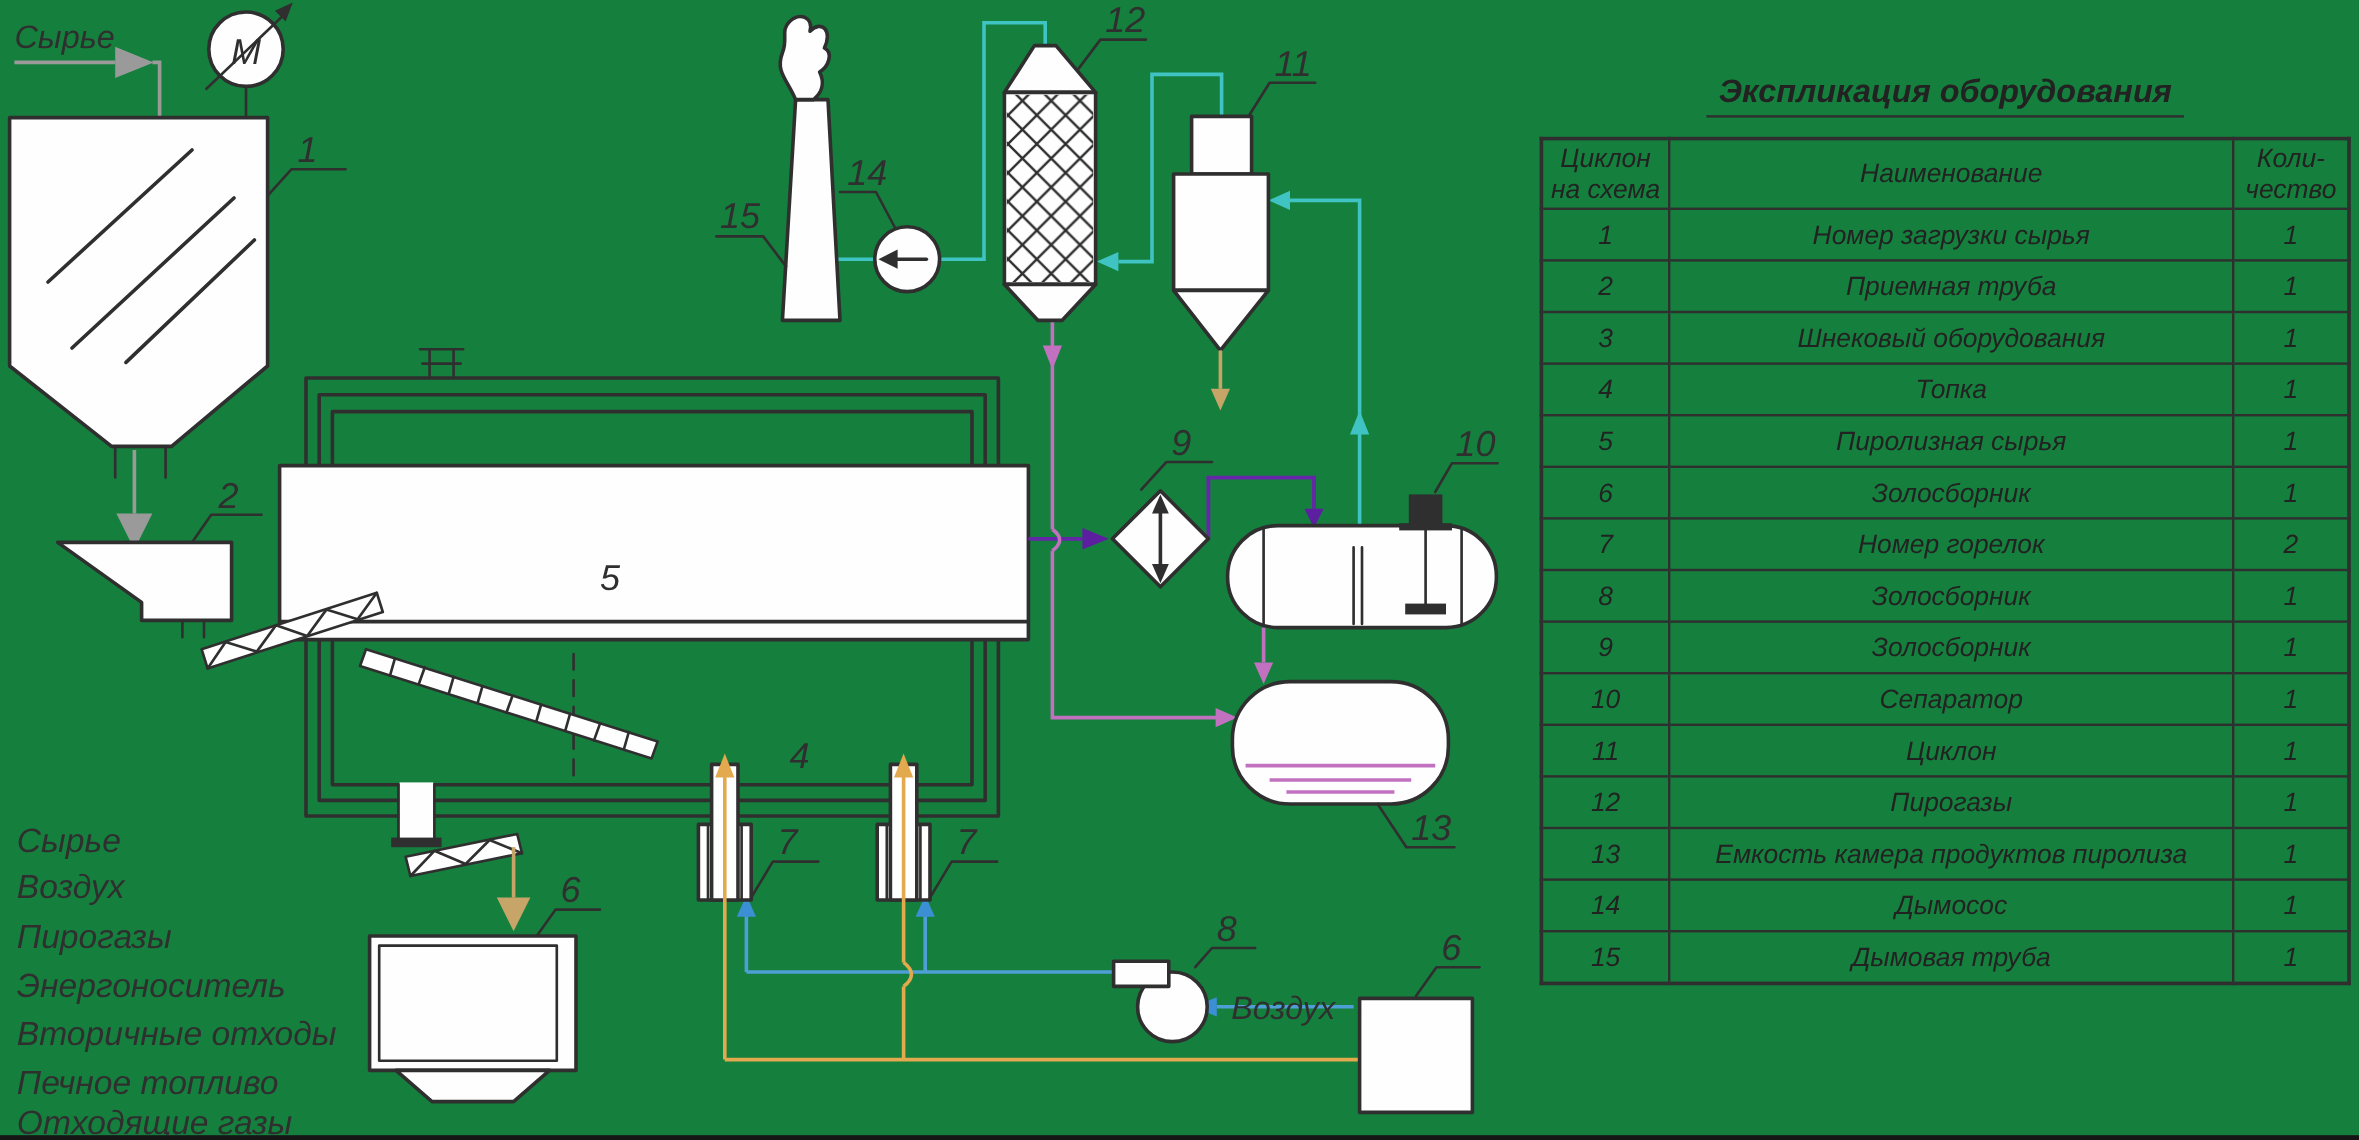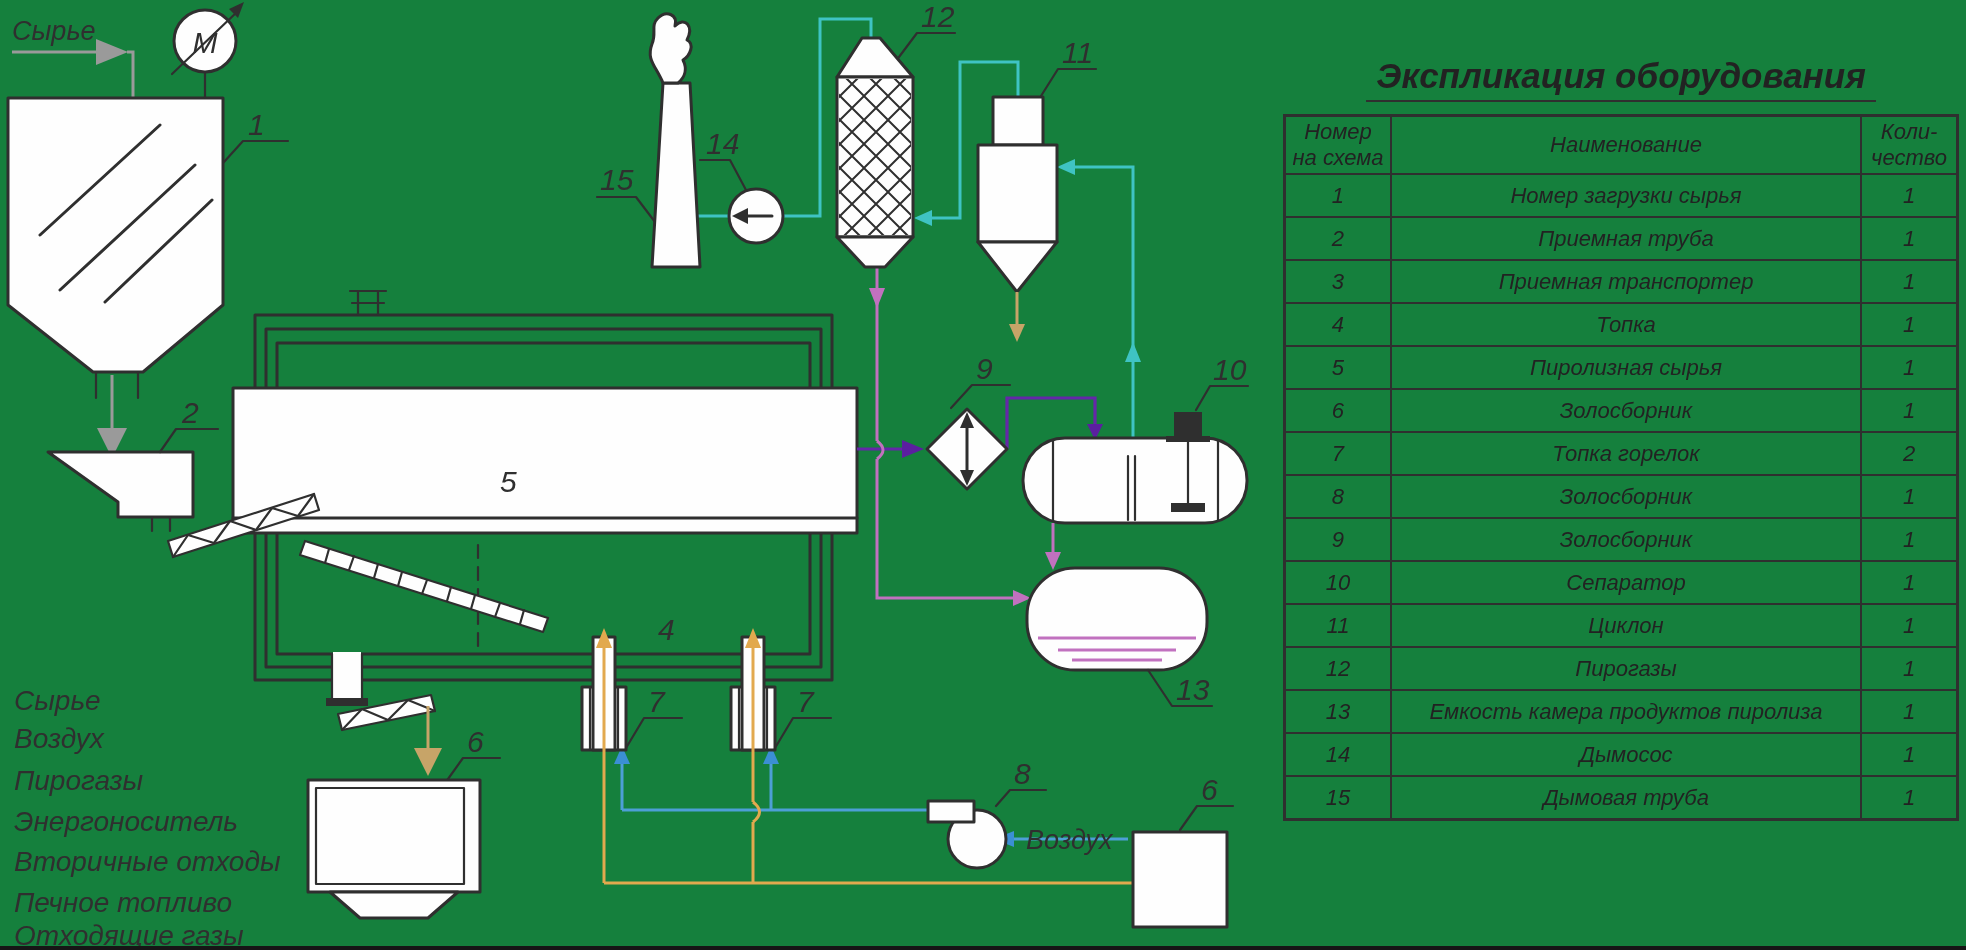--- a/index.html
+++ b/index.html
@@ -23,21 +23,21 @@
   .s-en{stroke:#e2a94e;fill:none;stroke-width:3;}
   .f-en{fill:#e2a94e;stroke:none;}
   .s-wa{stroke:#c7a468;fill:none;stroke-width:3;}
   .f-wa{fill:#c7a468;stroke:none;}
   .s-fu{stroke:#c171bf;fill:none;stroke-width:3;}
   .f-fu{fill:#c171bf;stroke:none;}
   .s-og{stroke:#3fc3c3;fill:none;stroke-width:3;}
   .f-og{fill:#3fc3c3;stroke:none;}
   
   .tablewrap{position:absolute;left:1283px;top:58px;width:676px;font-style:italic;color:#222;}
-  .ttitle{text-align:center;font-size:35px;line-height:36px;margin-bottom:20px;font-weight:bold;}
+  .ttitle{text-align:center;font-size:27px;line-height:36px;margin-bottom:20px;font-weight:bold;}
   .ttitle span{border-bottom:2.5px solid #2f2f2f;padding:0 10px 5px;}
   table.expl{border-collapse:collapse;width:100%;table-layout:fixed;border:3px solid #2f2f2f;}
   table.expl th,table.expl td{border:2px solid #2f2f2f;text-align:center;vertical-align:middle;
        font-style:italic;font-weight:normal;color:#222;padding:0 6px;overflow:hidden;}
   table.expl th{height:56px;font-size:22px;line-height:1.2;}
   table.expl td{height:41px;font-size:22px;}
 </style>
 </head>
 <body>
 
@@ -303,59 +303,59 @@
 <div class="tablewrap">
   <div class="ttitle"><span>Экспликация оборудования</span></div>
   <table class="expl">
     <colgroup>
           <col style="width:106px">
           <col style="width:468px">
           <col style="width:96px">
         </colgroup>
     <thead>
       <tr>
-        <th>Номер на схема</th>
+        <th>Циклон на схема</th>
         <th>Наименование</th>
         <th>Коли-чество</th>
       </tr>
     </thead>
     <tbody>
       <tr>
             <td>1</td>
             <td>Номер загрузки сырья</td>
             <td>1</td>
           </tr>
       <tr>
             <td>2</td>
             <td>Приемная труба</td>
             <td>1</td>
           </tr>
       <tr>
             <td>3</td>
-            <td>Приемная транспортер</td>
+            <td>Шнековый оборудования</td>
             <td>1</td>
           </tr>
       <tr>
             <td>4</td>
             <td>Топка</td>
             <td>1</td>
           </tr>
       <tr>
             <td>5</td>
             <td>Пиролизная сырья</td>
             <td>1</td>
           </tr>
       <tr>
             <td>6</td>
             <td>Золосборник</td>
             <td>1</td>
           </tr>
       <tr>
             <td>7</td>
-            <td>Топка горелок</td>
+            <td>Номер горелок</td>
             <td>2</td>
           </tr>
       <tr>
             <td>8</td>
             <td>Золосборник</td>
             <td>1</td>
           </tr>
       <tr>
             <td>9</td>
             <td>Золосборник</td>

